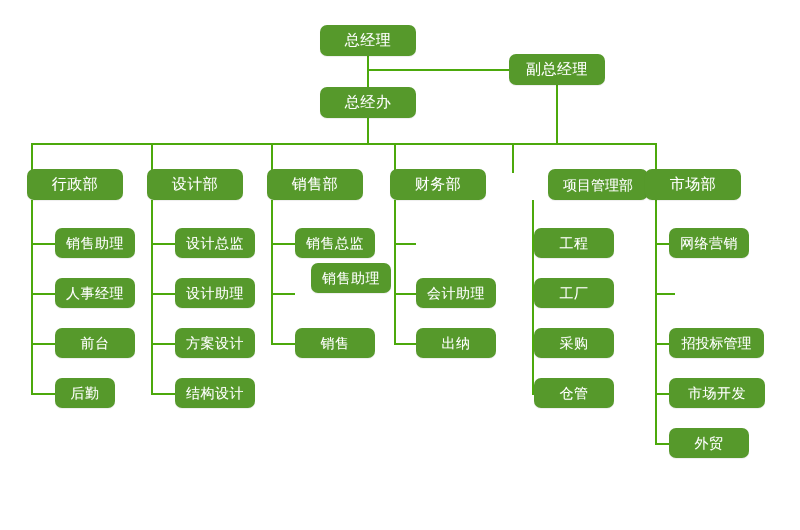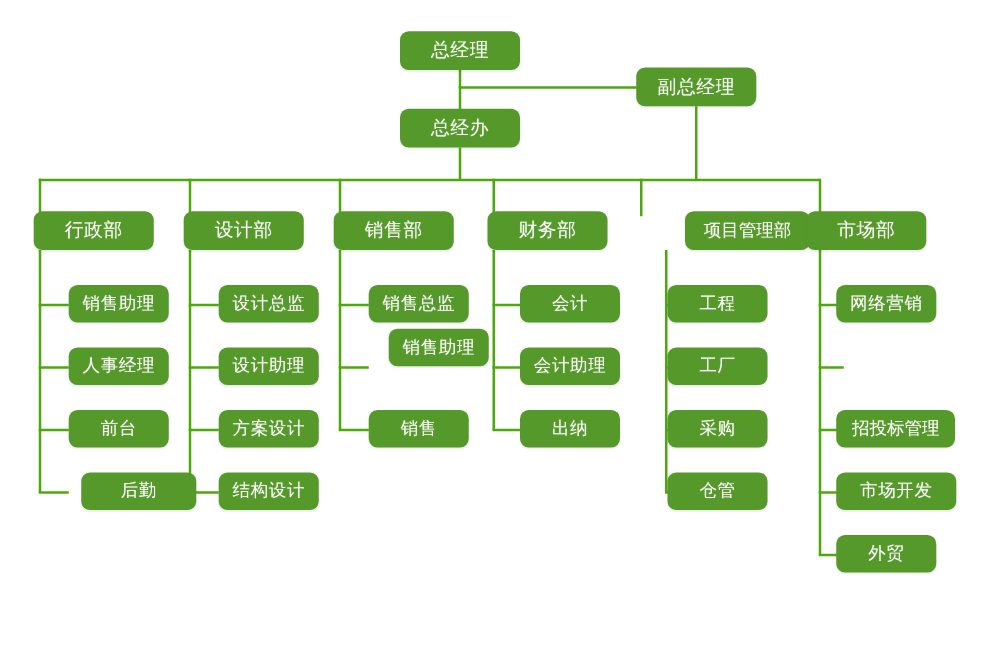--- a/index.html
+++ b/index.html
@@ -85,21 +85,21 @@
 
   <div class="conn v" style="left:31px; top:200px; height:194px;"></div>
   <div class="conn h" style="left:31px; top:243px; width:24px;"></div>
   <div class="conn h" style="left:31px; top:293px; width:24px;"></div>
   <div class="conn h" style="left:31px; top:343px; width:24px;"></div>
   <div class="conn h" style="left:31px; top:393px; width:24px;"></div>
 
   <div class="node leaf-node" style="left:55px; top:228px; width:80px; height:30px;">销售助理</div>
   <div class="node leaf-node" style="left:55px; top:278px; width:80px; height:30px;">人事经理</div>
   <div class="node leaf-node" style="left:55px; top:328px; width:80px; height:30px;">前台</div>
-  <div class="node leaf-node" style="left:55px; top:378px; width:92px; height:30px;margin-left:10px;">后勤</div>
+  <div class="node leaf-node" style="left:55px; top:378px; width:60px; height:30px;">后勤</div>
 
   <div class="conn v" style="left:151px; top:200px; height:194px;"></div>
   <div class="conn h" style="left:151px; top:243px; width:24px;"></div>
   <div class="conn h" style="left:151px; top:293px; width:24px;"></div>
   <div class="conn h" style="left:151px; top:343px; width:24px;"></div>
   <div class="conn h" style="left:151px; top:393px; width:24px;"></div>
 
   <div class="node leaf-node" style="left:175px; top:228px; width:80px; height:30px;">设计总监</div>
   <div class="node leaf-node" style="left:175px; top:278px; width:80px; height:30px;">设计助理</div>
   <div class="node leaf-node" style="left:175px; top:328px; width:80px; height:30px;">方案设计</div>
@@ -112,21 +112,20 @@
 
   <div class="node leaf-node" style="left:295px; top:228px; width:80px; height:30px;">销售总监</div>
   <div class="node leaf-node" style="left:295px; top:263px; width:80px; height:30px;margin-left:16px;">销售助理</div>
   <div class="node leaf-node" style="left:295px; top:328px; width:80px; height:30px;">销售</div>
 
   <div class="conn v" style="left:394px; top:200px; height:144px;"></div>
   <div class="conn h" style="left:394px; top:243px; width:22px;"></div>
   <div class="conn h" style="left:394px; top:293px; width:22px;"></div>
   <div class="conn h" style="left:394px; top:343px; width:22px;"></div>
 
-  <div class="node leaf-node" style="left:416px; top:228px; width:80px; height:30px;">会计</div>
   <div class="node leaf-node" style="left:416px; top:278px; width:80px; height:30px;">会计助理</div>
   <div class="node leaf-node" style="left:416px; top:328px; width:80px; height:30px;">出纳</div>
 
   <div class="conn v" style="left:532px; top:200px; height:194px;"></div>
   <div class="conn h" style="left:532px; top:243px; width:22px;"></div>
   <div class="conn h" style="left:532px; top:293px; width:22px;"></div>
   <div class="conn h" style="left:532px; top:343px; width:22px;"></div>
   <div class="conn h" style="left:532px; top:393px; width:22px;"></div>
 
   <div class="node leaf-node" style="left:534px; top:228px; width:80px; height:30px;">工程</div>

